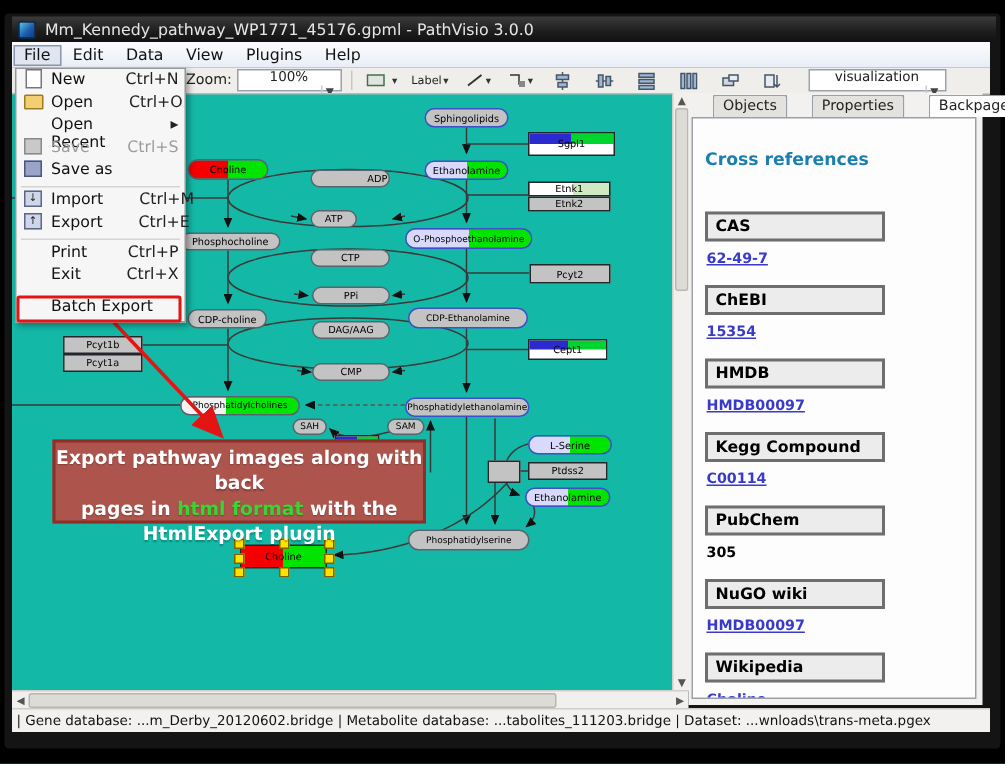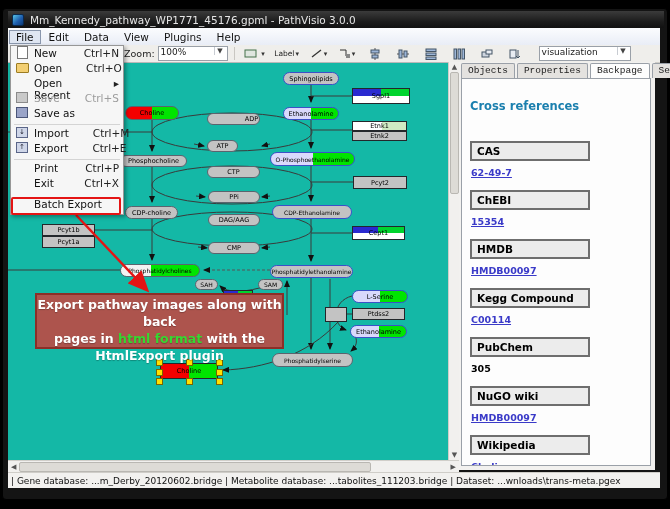--- a/index.html
+++ b/index.html
@@ -7,35 +7,35 @@
   .abs{position:absolute;}
   
   #frame{left:2px;top:8px;width:664px;height:490px;background:#141414;border:1px solid #000;border-radius:4px;box-shadow:0 4px 10px #000;}
   #titlebar{left:8px;top:11px;width:652px;height:17px;background:linear-gradient(180deg,#3b3b3b,#1d1d1d 60%,#111);color:#e6e6e6;font-size:10.5px;display:flex;align-items:center;padding-left:4px;}
   #app-icon{width:10px;height:10px;border-radius:2px;background:linear-gradient(135deg,#57c5e8,#1f5fae 55%,#0c3a78);margin-right:6px;border:1px solid #0a2a50;}
   #menubar{left:8px;top:28px;width:652px;height:17px;background:linear-gradient(180deg,#fbfcfe,#e9edf6);border-bottom:1px solid #c3c6cc;display:flex;align-items:center;font-size:10.5px;color:#111;}
   .menu-item{padding:1px 7px;margin-left:1px;}
   .menu-item.open{border:1px solid #8a97ad;background:#dfe6f2;padding:0 6px;}
   #toolbar{left:8px;top:45px;width:652px;height:17px;background:#efeeeb;border-bottom:1px solid #cfcdc8;display:flex;align-items:center;font-size:9.5px;color:#222;}
   .tb-label{margin:0 3px 0 8px;}
-  .combo{background:#fff;border:1px solid #9aa0a8;height:13px;display:flex;align-items:flex-start;font-size:9px;padding:0 2px;position:relative;}
+  .combo{background:#fff;border:1px solid #9aa0a8;height:13px;display:flex;align-items:center;font-size:9px;padding:0 2px;position:relative;flex-direction:column;}
   .combo .arr{margin-left:auto;font-size:7px;color:#444;padding:0 2px;border-left:1px solid #c8ccd2;}
   .tb-sep{width:1px;height:13px;background:#c9c7c2;margin:0 6px;}
   .tb-btn{width:22px;height:14px;display:flex;align-items:center;justify-content:center;margin:0 3px;}
   .tb-btn svg{display:block;}
   .dd{font-size:7px;color:#333;margin-left:1px;}
   
   #canvas{left:8px;top:62px;width:440px;height:398px;background:#14b8a6;border-top:1px solid #b9b9b9;overflow:hidden;}
   #vscroll{left:448px;top:62px;width:11px;height:398px;background:#f1f0ee;border-left:1px solid #d0cec9;font-size:7px;color:#555;text-align:center;}
   #hscroll{left:8px;top:460px;width:451px;height:12px;background:#f1f0ee;border-top:1px solid #d0cec9;font-size:7px;color:#555;display:flex;align-items:center;}
   .thumb-h{height:8px;background:#dddbd6;border:1px solid #b9b7b2;border-radius:2px;}
   .thumb-v{width:7px;background:#dddbd6;border:1px solid #b9b7b2;border-radius:2px;margin:1px auto;}
   #rightpanel{left:459px;top:62px;width:196px;height:408px;background:#f2f1ef;}
   #tabs{display:flex;font-size:9.5px;color:#222;padding-top:1px;height:15px;}
-  .tab{border:1px solid #9aa0a8;border-bottom:none;background:#e4e2df;padding:1px 6px;margin-left:2px;border-radius:2px 2px 0 0;font-family:Liberation Mono, monospace;}
+  .tab{border:1px solid #9aa0a8;border-bottom:none;background:#e4e2df;padding:1px 6px;margin-left:16px;border-radius:2px 2px 0 0;}
   .tab.active{background:#fdfdfd;position:relative;top:0;font-weight:normal;}
   #panel-body{position:absolute;left:2px;top:16px;width:190px;height:388px;background:#fdfdfd;border:1px solid #9aa0a8;overflow:hidden;padding:6px 8px;box-sizing:border-box;}
   #xref-heading{color:#1a7fae;font-weight:bold;font-size:11.5px;margin:14px 0 18px 0;}
   .xref-hdr{display:inline-block;min-width:106px;border:2px solid #6e6e6e;background:#ececec;font-weight:bold;font-size:10.5px;padding:2px 5px;margin-top:10px;}
   .xref-val{font-size:9.5px;font-weight:bold;margin:6px 0 2px 1px;}
   .xref-val.link{color:#3a3ac8;text-decoration:underline;}
   #statusbar{left:8px;top:472px;width:652px;height:16px;background:#f2f1ef;border-top:1px solid #cfcdc8;font-size:9px;color:#111;display:flex;align-items:center;padding-left:3px;box-sizing:border-box;}
   
   .node{position:absolute;display:flex;align-items:center;justify-content:center;font-size:6.5px;color:#000;white-space:nowrap;overflow:hidden;box-sizing:border-box;}
   .pill{border:1px solid #5a646e;border-radius:7px;background:#c3c3c3;}

